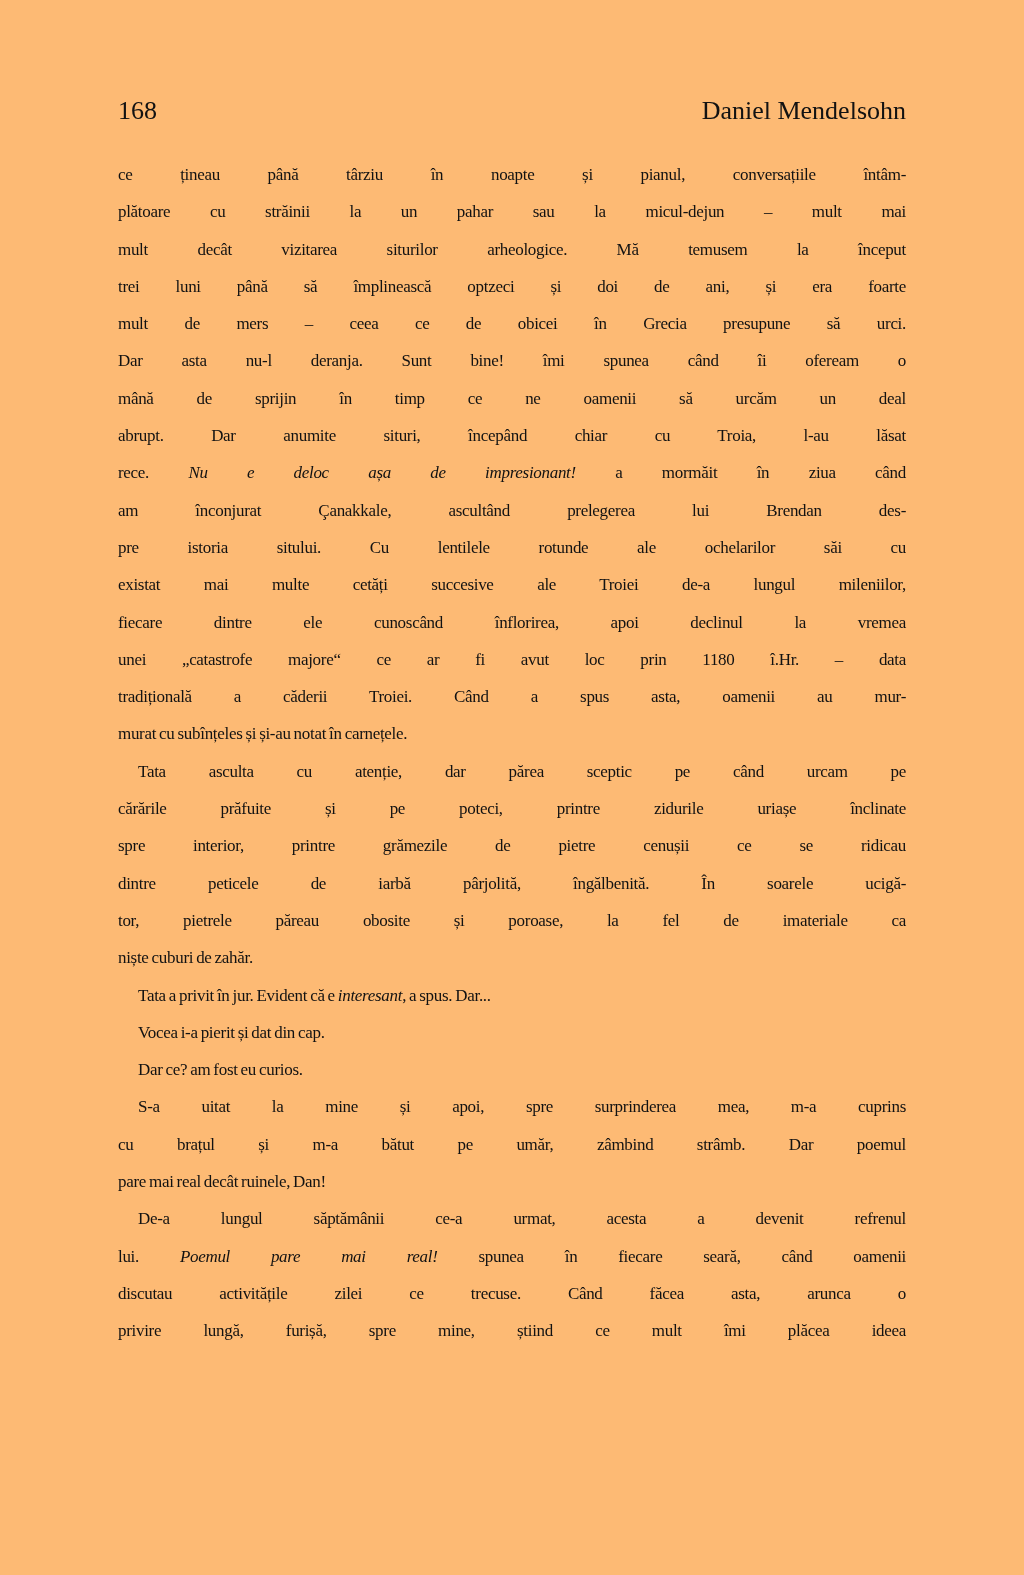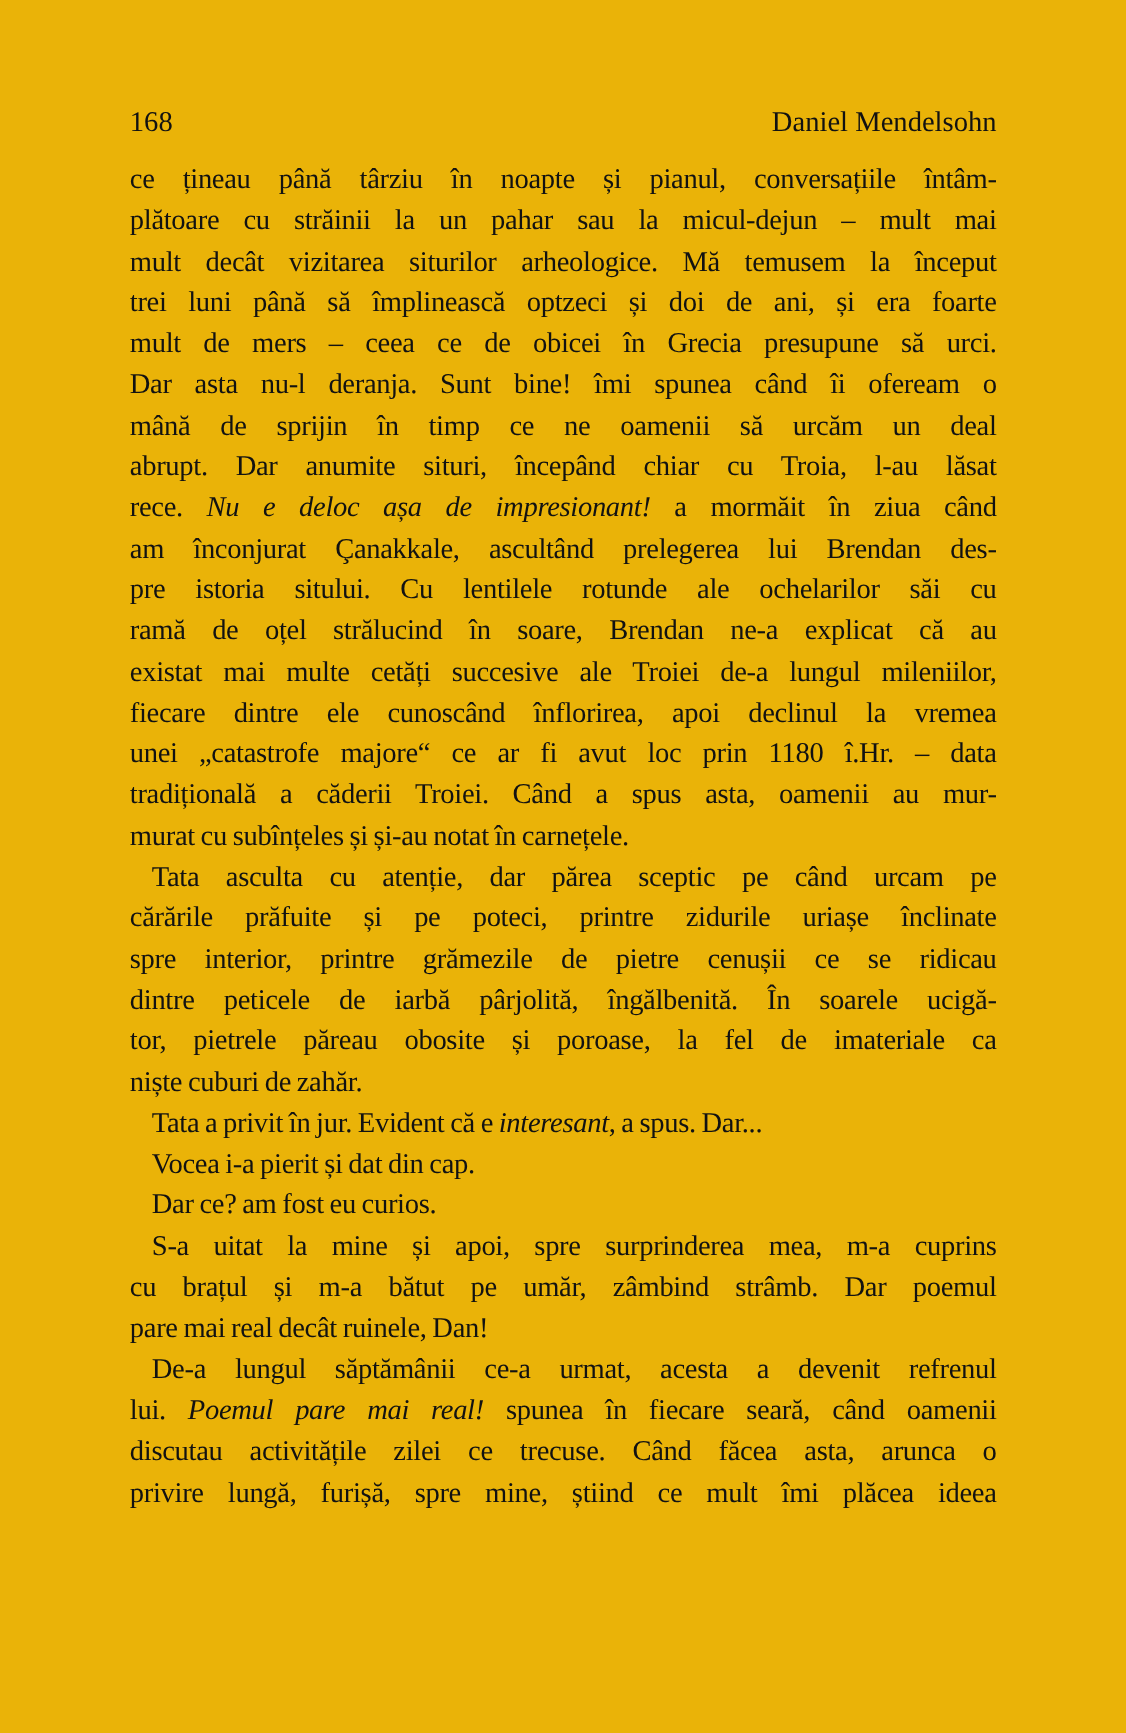--- a/index.html
+++ b/index.html
@@ -4,21 +4,21 @@
 <style>
   html, body {
     margin: 0;
     padding: 0;
     background: #ffffff;
   }
   .page {
     position: relative;
     width: 1024px;
     height: 1575px;
-    background: #eab308;
+    background: #fdba74;
     color: #121212;
     font-family: "Liberation Serif", "DejaVu Serif", serif;
     overflow: hidden;
   }
   .content {
     position: absolute;
     left: 118px;
     top: 96px;
     width: 788px;
   }
@@ -29,22 +29,22 @@
     font-size: 26px;
     line-height: 30px;
   }
   .page-number {
     font-style: normal;
   }
   .author {
     text-align: right;
   }
   .body-text {
-    margin-top: 18px;
-    font-size: 26px;
+    margin-top: 30px;
+    font-size: 17px;
     line-height: 37.3px;
     letter-spacing: -0.3px;
     word-spacing: -1px;
   }
   .line {
     text-align: justify;
     text-align-last: justify;
     white-space: normal;
   }
   .line.end {
@@ -70,21 +70,20 @@
         <div class="line"><span>plătoare cu străinii la un pahar sau la micul-dejun – mult mai</span></div>
         <div class="line"><span>mult decât vizitarea siturilor arheologice. Mă temusem la început</span></div>
         <div class="line"><span>trei luni până să împlinească optzeci și doi de ani, și era foarte</span></div>
         <div class="line"><span>mult de mers – ceea ce de obicei în Grecia presupune să urci.</span></div>
         <div class="line"><span>Dar asta nu-l deranja. Sunt bine! îmi spunea când îi ofeream o</span></div>
         <div class="line"><span>mână de sprijin în timp ce ne oamenii să urcăm un deal</span></div>
         <div class="line"><span>abrupt. Dar anumite situri, începând chiar cu Troia, l-au lăsat</span></div>
         <div class="line"><span>rece. </span><em>Nu e deloc așa de impresionant!</em><span> a mormăit în ziua când</span></div>
         <div class="line"><span>am înconjurat Çanakkale, ascultând prelegerea lui Brendan des-</span></div>
         <div class="line"><span>pre istoria sitului. Cu lentilele rotunde ale ochelarilor săi cu</span></div>
-        <div class="line"><span>ramă de oțel strălucind în soare, Brendan ne-a explicat că au</span></div>
         <div class="line"><span>existat mai multe cetăți succesive ale Troiei de-a lungul mileniilor,</span></div>
         <div class="line"><span>fiecare dintre ele cunoscând înflorirea, apoi declinul la vremea</span></div>
         <div class="line"><span>unei „catastrofe majore“ ce ar fi avut loc prin 1180 î.Hr. – data</span></div>
         <div class="line"><span>tradițională a căderii Troiei. Când a spus asta, oamenii au mur-</span></div>
         <div class="line end"><span>murat cu subînțeles și și-au notat în carnețele.</span></div>
         <div class="line indent"><span>Tata asculta cu atenție, dar părea sceptic pe când urcam pe</span></div>
         <div class="line"><span>cărările prăfuite și pe poteci, printre zidurile uriașe înclinate</span></div>
         <div class="line"><span>spre interior, printre grămezile de pietre cenușii ce se ridicau</span></div>
         <div class="line"><span>dintre peticele de iarbă pârjolită, îngălbenită. În soarele ucigă-</span></div>
         <div class="line"><span>tor, pietrele păreau obosite și poroase, la fel de imateriale ca</span></div>

